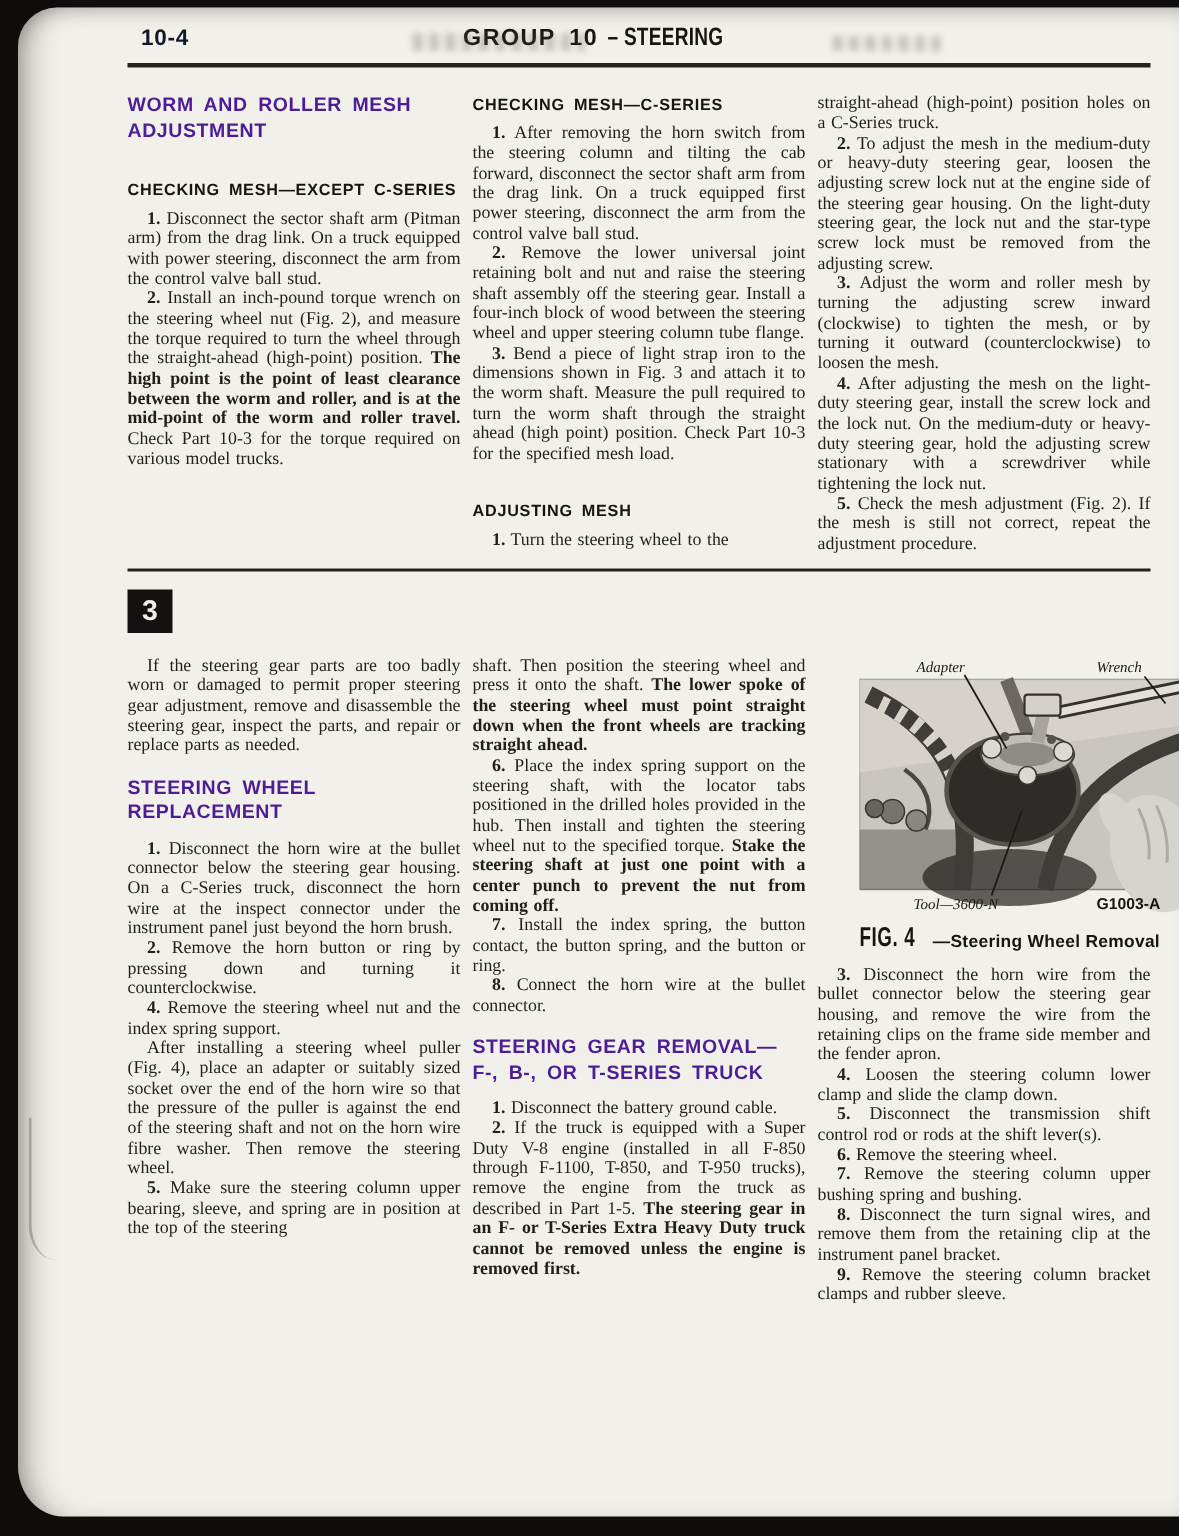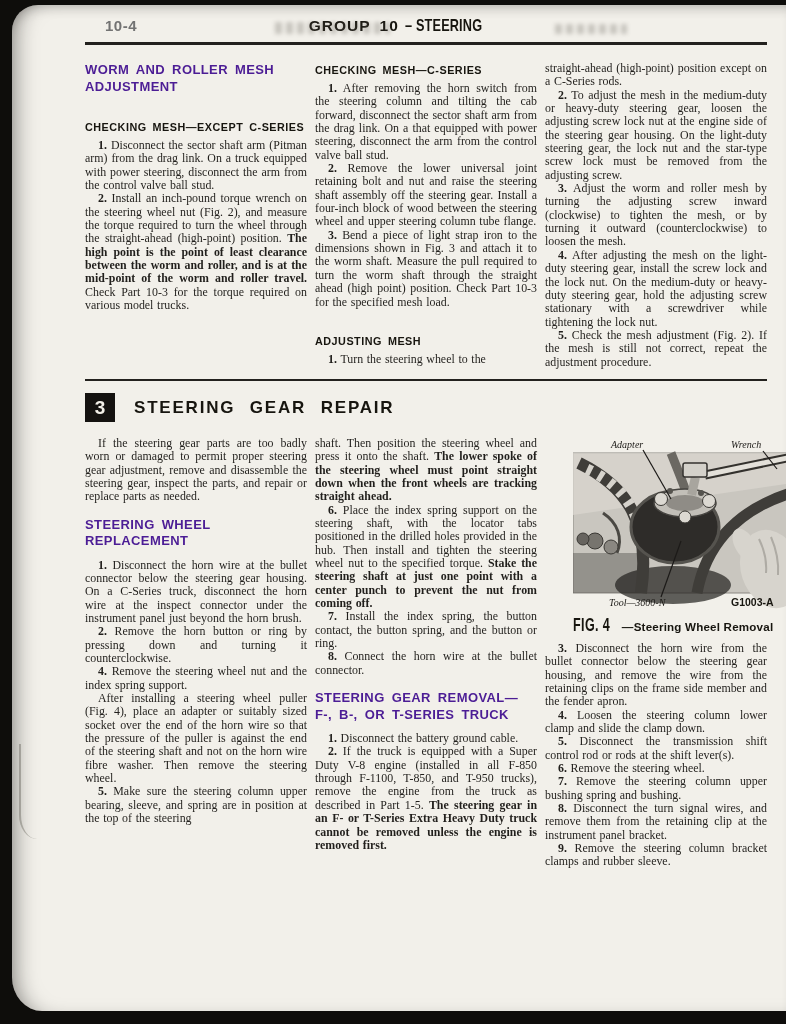--- a/index.html
+++ b/index.html
@@ -5,22 +5,22 @@
   html,body{margin:0;padding:0;background:#222;}
   .screen{position:relative;width:786px;height:1024px;background:#0e0d0b;overflow:hidden;
           font-family:"Liberation Serif",serif;}
   .page{position:absolute;left:12px;top:5px;right:0;bottom:13px;background:#f2f0ea;
         border-radius:26px 0 0 30px / 26px 0 0 34px;
         box-shadow:inset 16px 0 22px -14px rgba(20,18,15,.5), inset 0 10px 14px -10px rgba(20,18,15,.3);}
   .content{position:absolute;left:73px;top:8px;width:682px;}
 
   
   .header-row{position:relative;height:28px;}
-  .pageno{position:absolute;left:20px;top:4px;font-family:"Liberation Sans",sans-serif;
-          font-weight:bold;font-size:15px;letter-spacing:.5px;color:#737373;}
+  .pageno{position:absolute;left:9px;top:4px;font-family:"Liberation Sans",sans-serif;
+          font-weight:bold;font-size:15px;letter-spacing:.5px;color:#0f172a;}
   .htitle{position:absolute;left:0;right:44px;top:4px;text-align:center;color:#17150f;
           font-family:"Liberation Sans",sans-serif;font-weight:bold;font-size:15.5px;}
   .htitle .grp{letter-spacing:1px;word-spacing:4px;}
   .htitle .cond{display:inline-block;transform:scale(.82,1.08);transform-origin:left center;
           letter-spacing:.2px;margin-left:2px;}
   .hrule{border-top:3px solid #23211e;margin-top:1px;}
 
   
   .smudge{position:absolute;filter:blur(2px);opacity:.28;
           background:repeating-linear-gradient(90deg,#5a564e 0 7px,transparent 7px 11px);}
@@ -84,42 +84,41 @@
       <section>
         <div class="cols cols-1">
             <div class="col">
               <div class="blk-h1">WORM AND ROLLER MESH<br>ADJUSTMENT</div>
               <div class="blk-h2">CHECKING MESH—EXCEPT C-SERIES</div>
               <p><span class="b">1.</span><span> Disconnect the sector shaft arm (Pitman arm) from the drag link. On a truck equipped with power steering, disconnect the arm from the control valve ball stud.</span></p>
               <p><span class="b">2.</span><span> Install an inch-pound torque wrench on the steering wheel nut (Fig. 2), and measure the torque required to turn the wheel through the straight-ahead (high-point) position. </span><span class="b">The high point is the point of least clearance between the worm and roller, and is at the mid-point of the worm and roller travel.</span><span> Check Part 10-3 for the torque required on various model trucks.</span></p>
             </div>
             <div class="col">
               <div class="blk-h2">CHECKING MESH—C-SERIES</div>
-              <p><span class="b">1.</span><span> After removing the horn switch from the steering column and tilting the cab forward, disconnect the sector shaft arm from the drag link. On a that equipped with power steering, disconnect the arm from the control valve ball stud.</span></p>
+              <p><span class="b">1.</span><span> After removing the horn switch from the steering column and tilting the cab forward, disconnect the sector shaft arm from the drag link. On a truck equipped first power steering, disconnect the arm from the control valve ball stud.</span></p>
               <p><span class="b">2.</span><span> Remove the lower universal joint retaining bolt and nut and raise the steering shaft assembly off the steering gear. Install a four-inch block of wood between the steering wheel and upper steering column tube flange.</span></p>
               <p><span class="b">3.</span><span> Bend a piece of light strap iron to the dimensions shown in Fig. 3 and attach it to the worm shaft. Measure the pull required to turn the worm shaft through the straight ahead (high point) position. Check Part 10-3 for the specified mesh load.</span></p>
               <div class="blk-h2">ADJUSTING MESH</div>
               <p><span class="b">1.</span><span> Turn the steering wheel to the</span></p>
             </div>
             <div class="col">
-              <p class="ni"><span>straight-ahead (high-point) position except on a C-Series rods.</span></p>
+              <p class="ni"><span>straight-ahead (high-point) position holes on a C-Series truck.</span></p>
               <p><span class="b">2.</span><span> To adjust the mesh in the medium-duty or heavy-duty steering gear, loosen the adjusting screw lock nut at the engine side of the steering gear housing. On the light-duty steering gear, the lock nut and the star-type screw lock must be removed from the adjusting screw.</span></p>
               <p><span class="b">3.</span><span> Adjust the worm and roller mesh by turning the adjusting screw inward (clockwise) to tighten the mesh, or by turning it outward (counterclockwise) to loosen the mesh.</span></p>
               <p><span class="b">4.</span><span> After adjusting the mesh on the light-duty steering gear, install the screw lock and the lock nut. On the medium-duty or heavy-duty steering gear, hold the adjusting screw stationary with a screwdriver while tightening the lock nut.</span></p>
               <p><span class="b">5.</span><span> Check the mesh adjustment (Fig. 2). If the mesh is still not correct, repeat the adjustment procedure.</span></p>
             </div>
           </div>
       </section>
 
       <div class="divider"></div>
 
       <section>
         <div class="sec-head">
           <span class="numbox">3</span>
-          <span class="sec-title">STEERING GEAR REPAIR</span>
         </div>
         <div class="cols cols-2">
             <div class="col">
               <p><span>If the steering gear parts are too badly worn or damaged to permit proper steering gear adjustment, remove and disassemble the steering gear, inspect the parts, and repair or replace parts as needed.</span></p>
               <div class="blk-h1">STEERING WHEEL<br>REPLACEMENT</div>
               <p><span class="b">1.</span><span> Disconnect the horn wire at the bullet connector below the steering gear housing. On a C-Series truck, disconnect the horn wire at the inspect connector under the instrument panel just beyond the horn brush.</span></p>
               <p><span class="b">2.</span><span> Remove the horn button or ring by pressing down and turning it counterclockwise.</span></p>
               <p><span class="b">4.</span><span> Remove the steering wheel nut and the index spring support.</span></p>
               <p><span>After installing a steering wheel puller (Fig. 4), place an adapter or suitably sized socket over the end of the horn wire so that the pressure of the puller is against the end of the steering shaft and not on the horn wire fibre washer. Then remove the steering wheel.</span></p>
               <p><span class="b">5.</span><span> Make sure the steering column upper bearing, sleeve, and spring are in position at the top of the steering</span></p>

